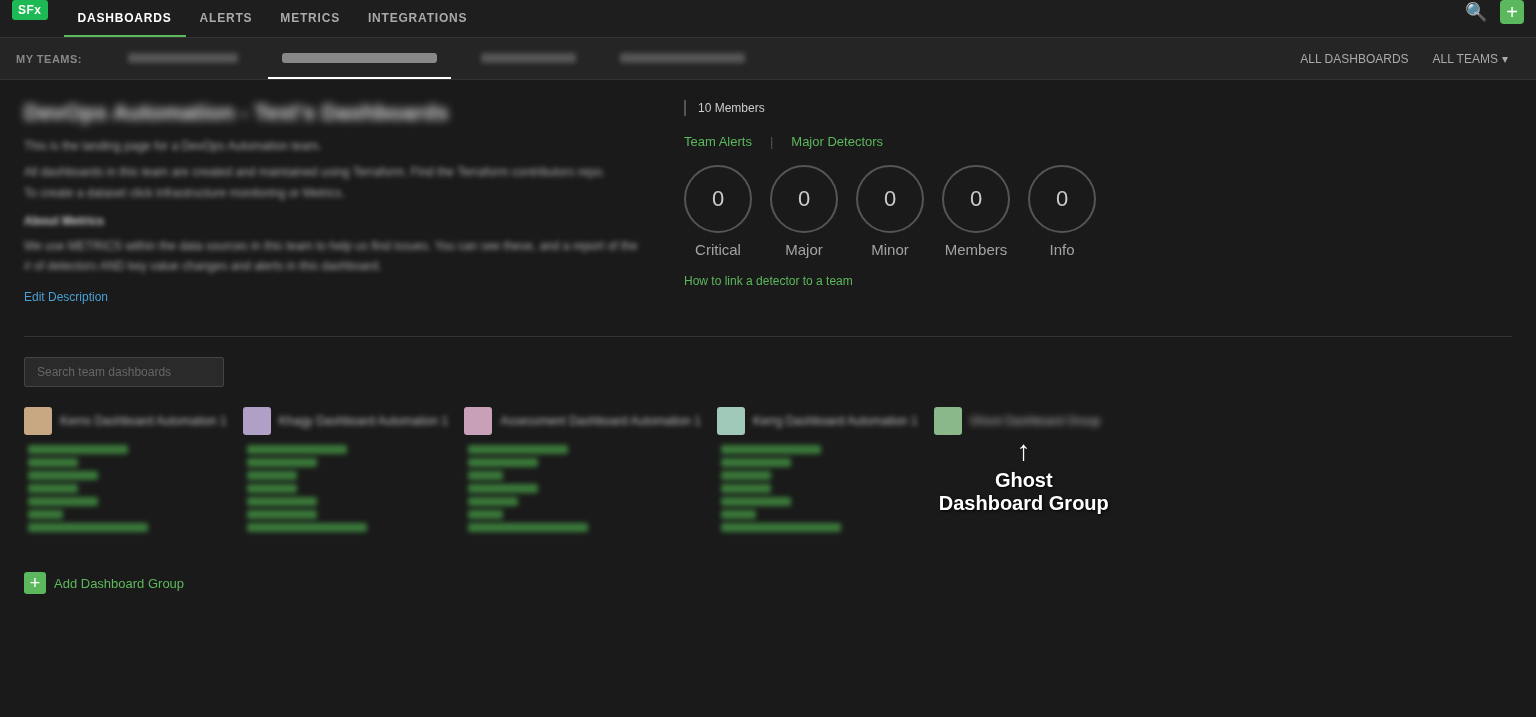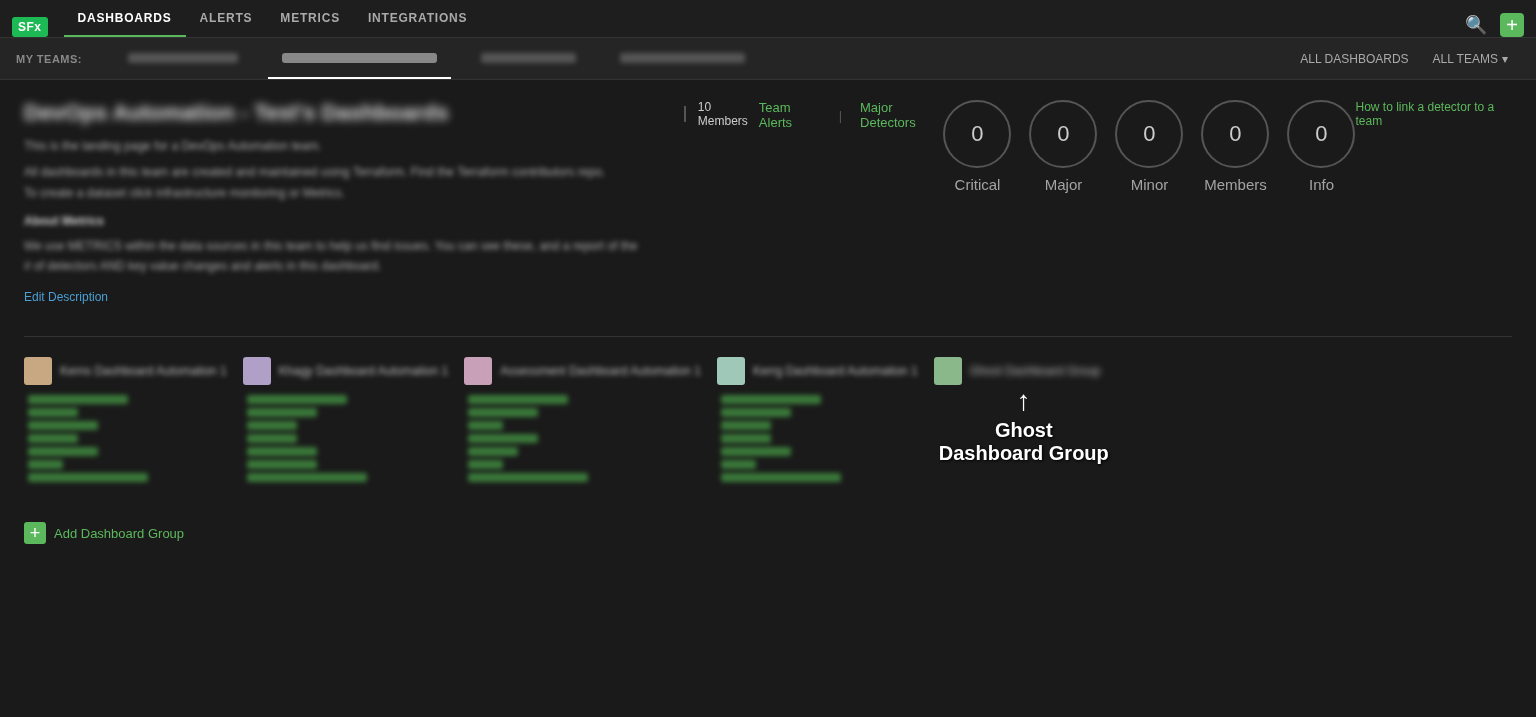--- a/index.html
+++ b/index.html
@@ -10,21 +10,21 @@
       font-size: 13px;
       min-height: 717px;
       overflow-x: hidden;
     }
 
     
     .top-nav {
       background: #1e1e1e;
       border-bottom: 1px solid #333;
       display: flex;
-      align-items: flex-end;
+      align-items: flex-start;
       height: 38px;
       padding: 0 12px;
     }
     .sfx-logo {
       background: #1db954;
       color: #fff;
       font-weight: bold;
       font-size: 12px;
       padding: 3px 6px;
       border-radius: 3px;
@@ -169,20 +169,21 @@
     .edit-description {
       color: #4a9fd4;
       font-size: 12px;
       cursor: pointer;
       margin-top: 14px;
       display: inline-block;
     }
     .header-right {
       flex: 1;
       display: flex;
+      flex-direction: column;
       align-items: flex-start;
     }
     .members-row {
       display: flex;
       align-items: center;
       gap: 12px;
       margin-bottom: 18px;
     }
     .members-divider {
       width: 2px;
@@ -449,20 +450,23 @@
       <div class="alert-circle">0</div>
       <span class="alert-label">Info</span>
     </div>
         </div>
       <a class="how-to-link">How to link a detector to a team</a>
     </div>
   </div>
 
   <hr class="section-divider">
 
+  <div class="search-row">
+    <input class="search-input" type="text" placeholder="Search team dashboards" style="">
+  </div>
 
   <div class="dashboard-groups" id="dashboard-groups-container">
   <div class="dashboard-group">
         <div class="group-header">
           <div class="group-color-swatch" style="background:#c8a882;"></div>
           <span class="group-title blurred">Kerns Dashboard Automation 1</span>
         </div>
         <div class="group-items blurred">
           <div class="group-item-bar wide"></div>
           <div class="group-item-bar short"></div>

